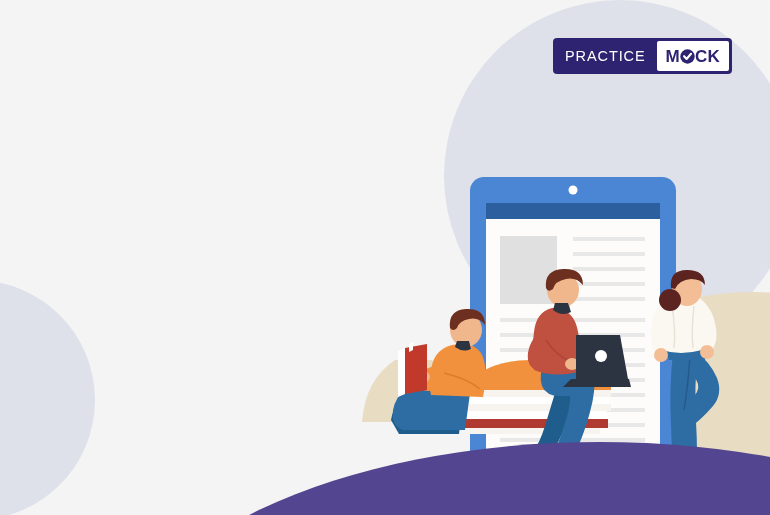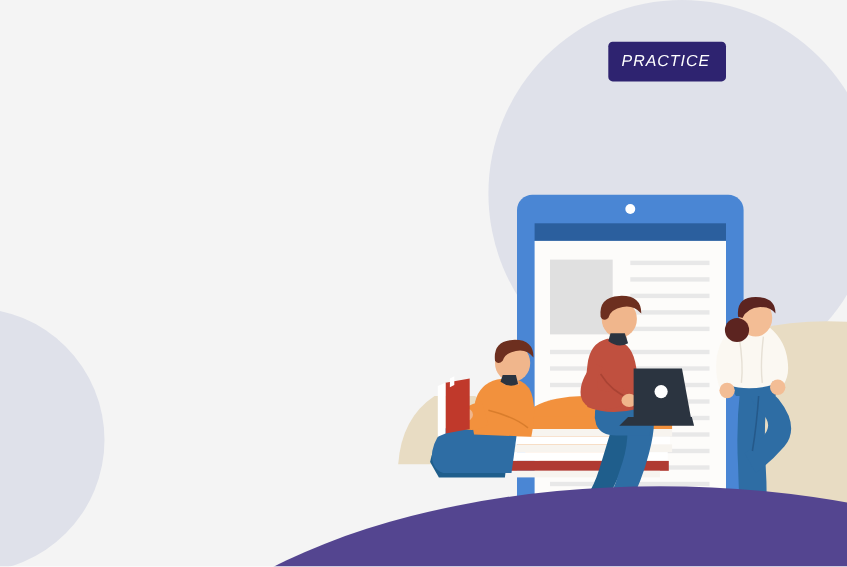--- a/index.html
+++ b/index.html
@@ -42,21 +42,20 @@
     left: 553px;
     top: 38px;
     height: 36px;
     display: flex;
     align-items: stretch;
     background: #2e2370;
     border-radius: 4px;
     overflow: hidden;
     box-sizing: border-box;
     padding: 3px;
-    font-style: italic;
   }
   #logo-practice {
     display: flex;
     align-items: center;
     justify-content: center;
     padding: 0 11px 0 9px;
     color: #ffffff;
     font-size: 14.5px;
     font-weight: normal;
     letter-spacing: 0.9px;
@@ -235,15 +234,23 @@
 
       <circle cx="670" cy="300" r="11" fill="#5c2420"></circle>
     </g>
 
     <ellipse cx="600" cy="672" rx="480" ry="230" fill="#544590"></ellipse>
   </svg>
 
 
   <div id="logo">
     <div id="logo-practice">PRACTICE</div>
+    <div id="logo-mock-box">
+      <div id="logo-mock">
+        <span class="lm-seg">M</span><span id="logo-o-wrap"><svg viewBox="0 0 15 15" width="15" height="15">
+            <circle cx="7.5" cy="7.5" r="7.2" fill="#2e2370"></circle>
+            <path d="M4.1 7.2 L6.6 10.0 L11.0 4.8" stroke="#ffffff" stroke-width="2.1" fill="none" stroke-linecap="round" stroke-linejoin="round"></path>
+          </svg></span><span class="lm-seg">CK</span>
+      </div>
+    </div>
   </div>
 
 </div>
 
 </body></html>

